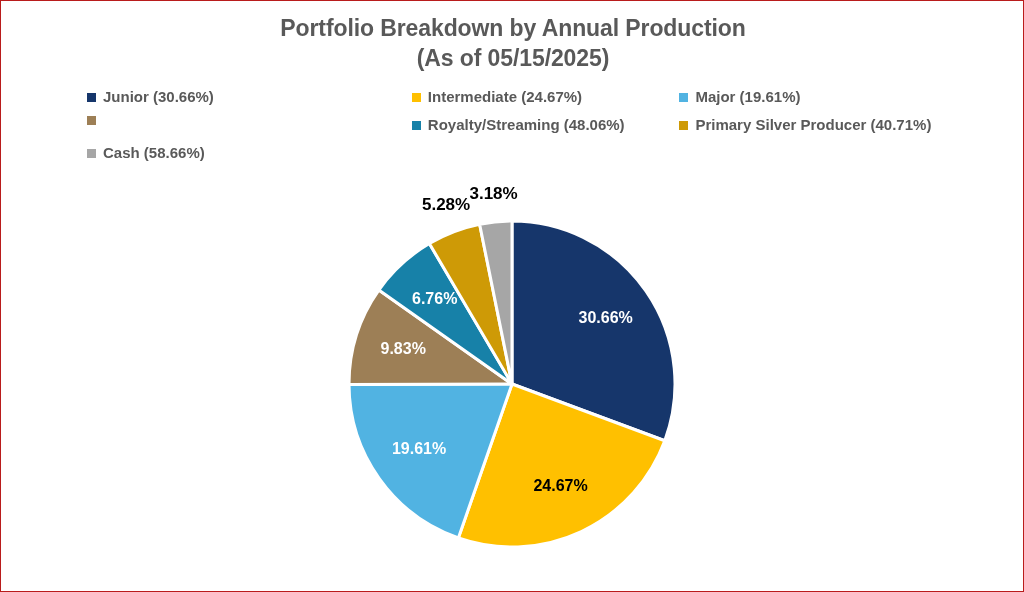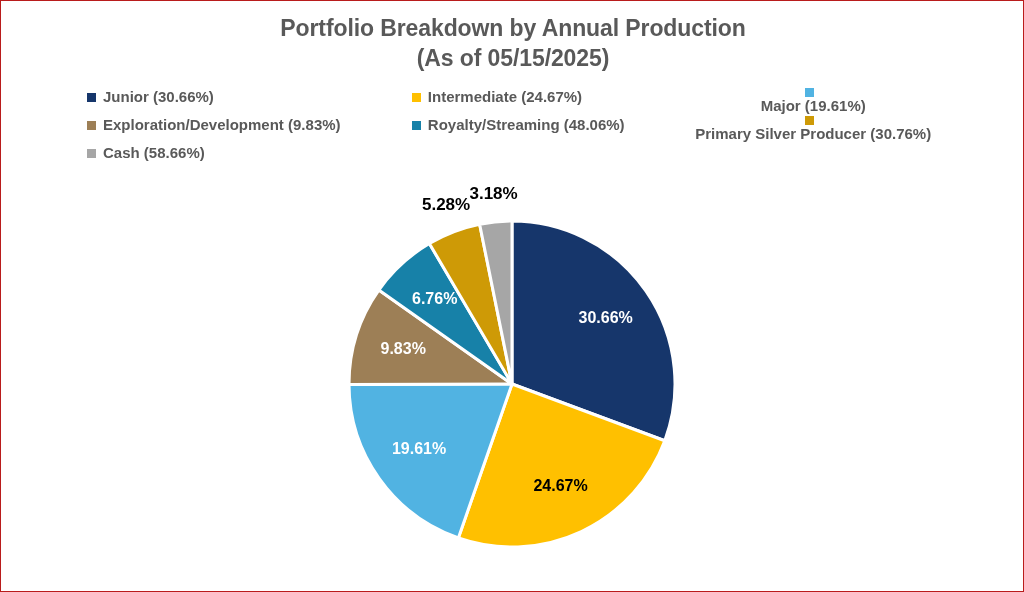--- a/index.html
+++ b/index.html
@@ -47,21 +47,21 @@
     align-items: flex-start;
     height: 28px;
   }
   .legend-item {
     display: flex;
     align-items: center;
     white-space: nowrap;
   }
   .legend-item.col1 { width: 296px; }
   .legend-item.col2 { width: 280px; margin-left: 42px; }
-  .legend-item.col3 { width: 280px; flex-direction: column; }
+  .legend-item.col3 { width: 280px; }
   .legend-swatch {
     width: 9px;
     height: 9px;
     margin-right: 7px;
     flex: 0 0 auto;
     display: inline-block;
   }
   .legend-label {
     color: #595959;
     font-size: 15px;
@@ -117,29 +117,28 @@
           <span class="legend-label">Intermediate (24.67%)</span>
         </div>
         <div class="legend-item col3">
           <span class="legend-swatch" style="background: rgb(81, 179, 226);"></span>
           <span class="legend-label">Major (19.61%)</span>
         </div>
       </div>
       <div class="legend-row">
         <div class="legend-item col1">
           <span class="legend-swatch" style="background: rgb(157, 127, 86);"></span>
-          <span class="legend-label">Exploration/Development (9.83%)</span>
         </div>
         <div class="legend-item col2">
           <span class="legend-swatch" style="background: rgb(23, 129, 168);"></span>
           <span class="legend-label">Royalty/Streaming (48.06%)</span>
         </div>
         <div class="legend-item col3">
           <span class="legend-swatch" style="background: rgb(206, 154, 6);"></span>
-          <span class="legend-label">Primary Silver Producer (30.76%)</span>
+          <span class="legend-label">Primary Silver Producer (40.71%)</span>
         </div>
       </div>
       <div class="legend-row">
         <div class="legend-item col1">
           <span class="legend-swatch" style="background: rgb(166, 166, 166);"></span>
           <span class="legend-label">Cash (58.66%)</span>
         </div>
       </div>
     </div>
 

